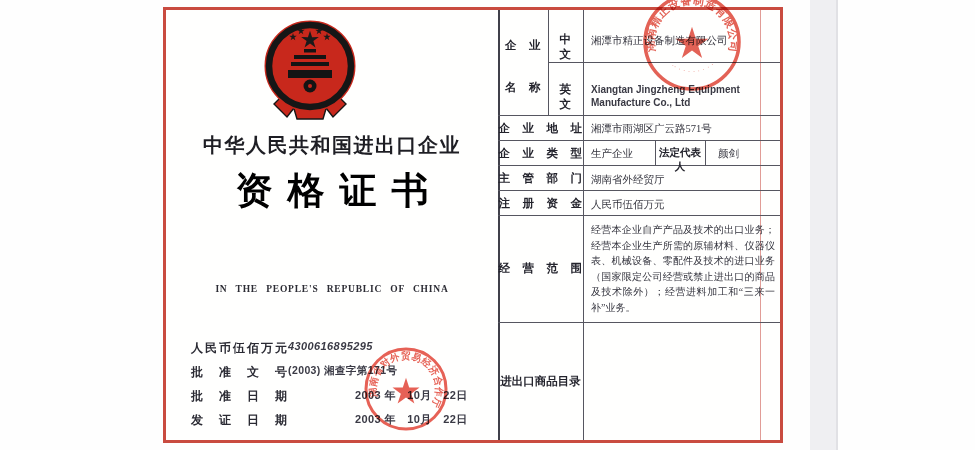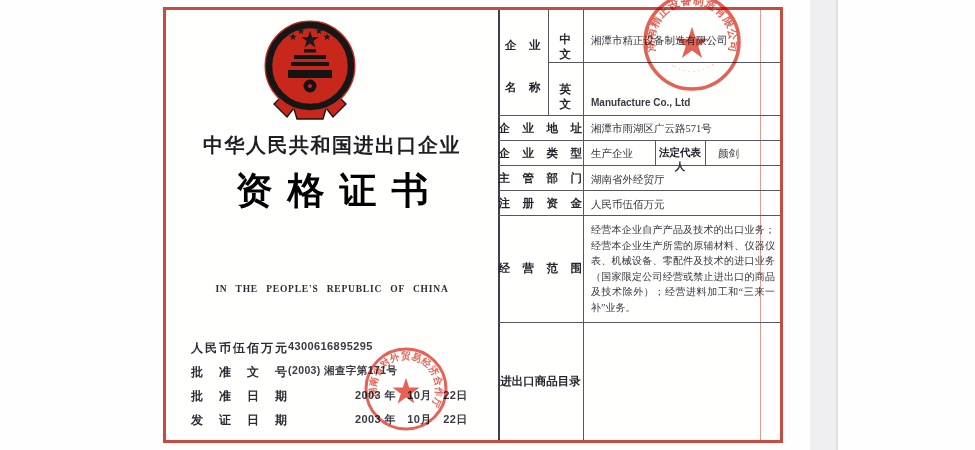--- a/index.html
+++ b/index.html
@@ -97,21 +97,21 @@
         <circle cx="50" cy="66" r="2" fill="#c8281c"></circle>
       </svg>
 
       <div class="title-cn">中华人民共和国进出口企业</div>
       <div class="title-big">资格证书</div>
       <div class="sub-en2">IN THE PEOPLE'S REPUBLIC OF CHINA</div>
 
       <div class="info-line" style="top:330px;">
         <span class="info-label">人民币伍佰万元</span>
       </div>
-      <div class="info-value" style="left:122px; top:330px;">4300616895295</div>
+      <div class="info-value" style="left:122px; top:330px;font-style:italic;">4300616895295</div>
 
       <div class="info-line" style="top:354px;">
         <span class="info-label">批　准　文　号</span>
       </div>
       <div class="info-value" style="left:122px; top:354px; font-size:10.5px;">(2003) 湘查字第171号</div>
 
       <div class="info-line" style="top:378px;">
         <span class="info-label">批　准　日　期</span>
       </div>
       <div class="info-value" style="left:189px; top:378px;">2003 年　10月　22日</div>
@@ -134,20 +134,21 @@
     <div class="tline" style="left:332px; top:312px; width:282px; height:1px;"></div>
     <div class="tline" style="left:489px; top:130px; width:1px; height:25px;"></div>
     <div class="tline" style="left:539px; top:130px; width:1px; height:25px;"></div>
 
     <div class="cell-label" style="left:332px; top:28px;  width:50px;">企　业</div>
     <div class="cell-label" style="left:332px; top:70px;  width:50px;">名　称</div>
     <div class="cell-label" style="left:382px; top:22px;  width:35px;">中　文</div>
     <div class="cell-label" style="left:382px; top:72px;  width:35px;">英　文</div>
 
     <div class="cell-value" style="left:425px; top:24px;">湘潭市精正设备制造有限公司</div>
+    <div class="cell-value en-name" style="left:425px; top:74px;">Xiangtan Jingzheng Equipment</div>
     <div class="cell-value en-name" style="left:425px; top:87px;">Manufacture Co., Ltd</div>
 
     <div class="cell-label" style="left:332px; top:111px; width:85px;">企　业　地　址</div>
     <div class="cell-value" style="left:425px; top:112px;">湘潭市雨湖区广云路571号</div>
 
     <div class="cell-label" style="left:332px; top:136px; width:85px;">企　业　类　型</div>
     <div class="cell-value" style="left:425px; top:137px;">生产企业</div>
     <div class="cell-label" style="left:489px; top:136px; width:50px; font-size:10.5px; letter-spacing:0;">法定代表人</div>
     <div class="cell-value" style="left:552px; top:137px;">颜剑</div>
 

